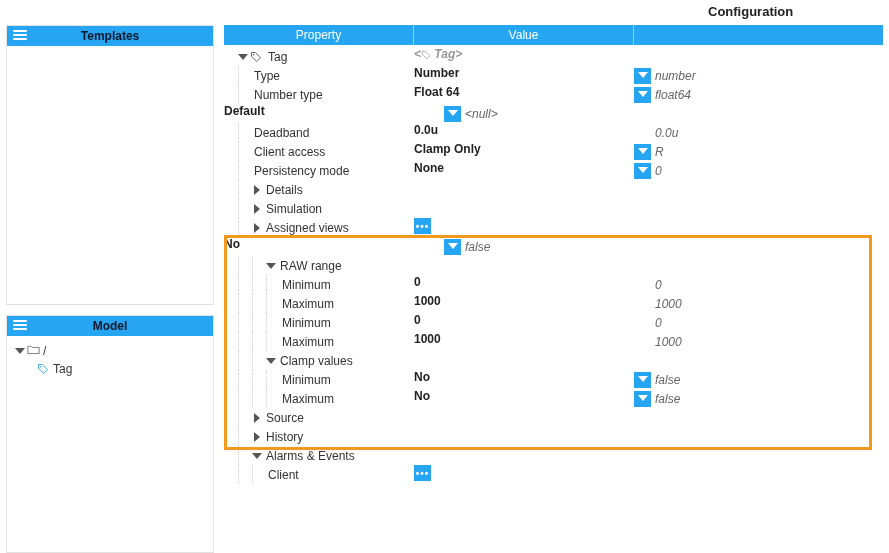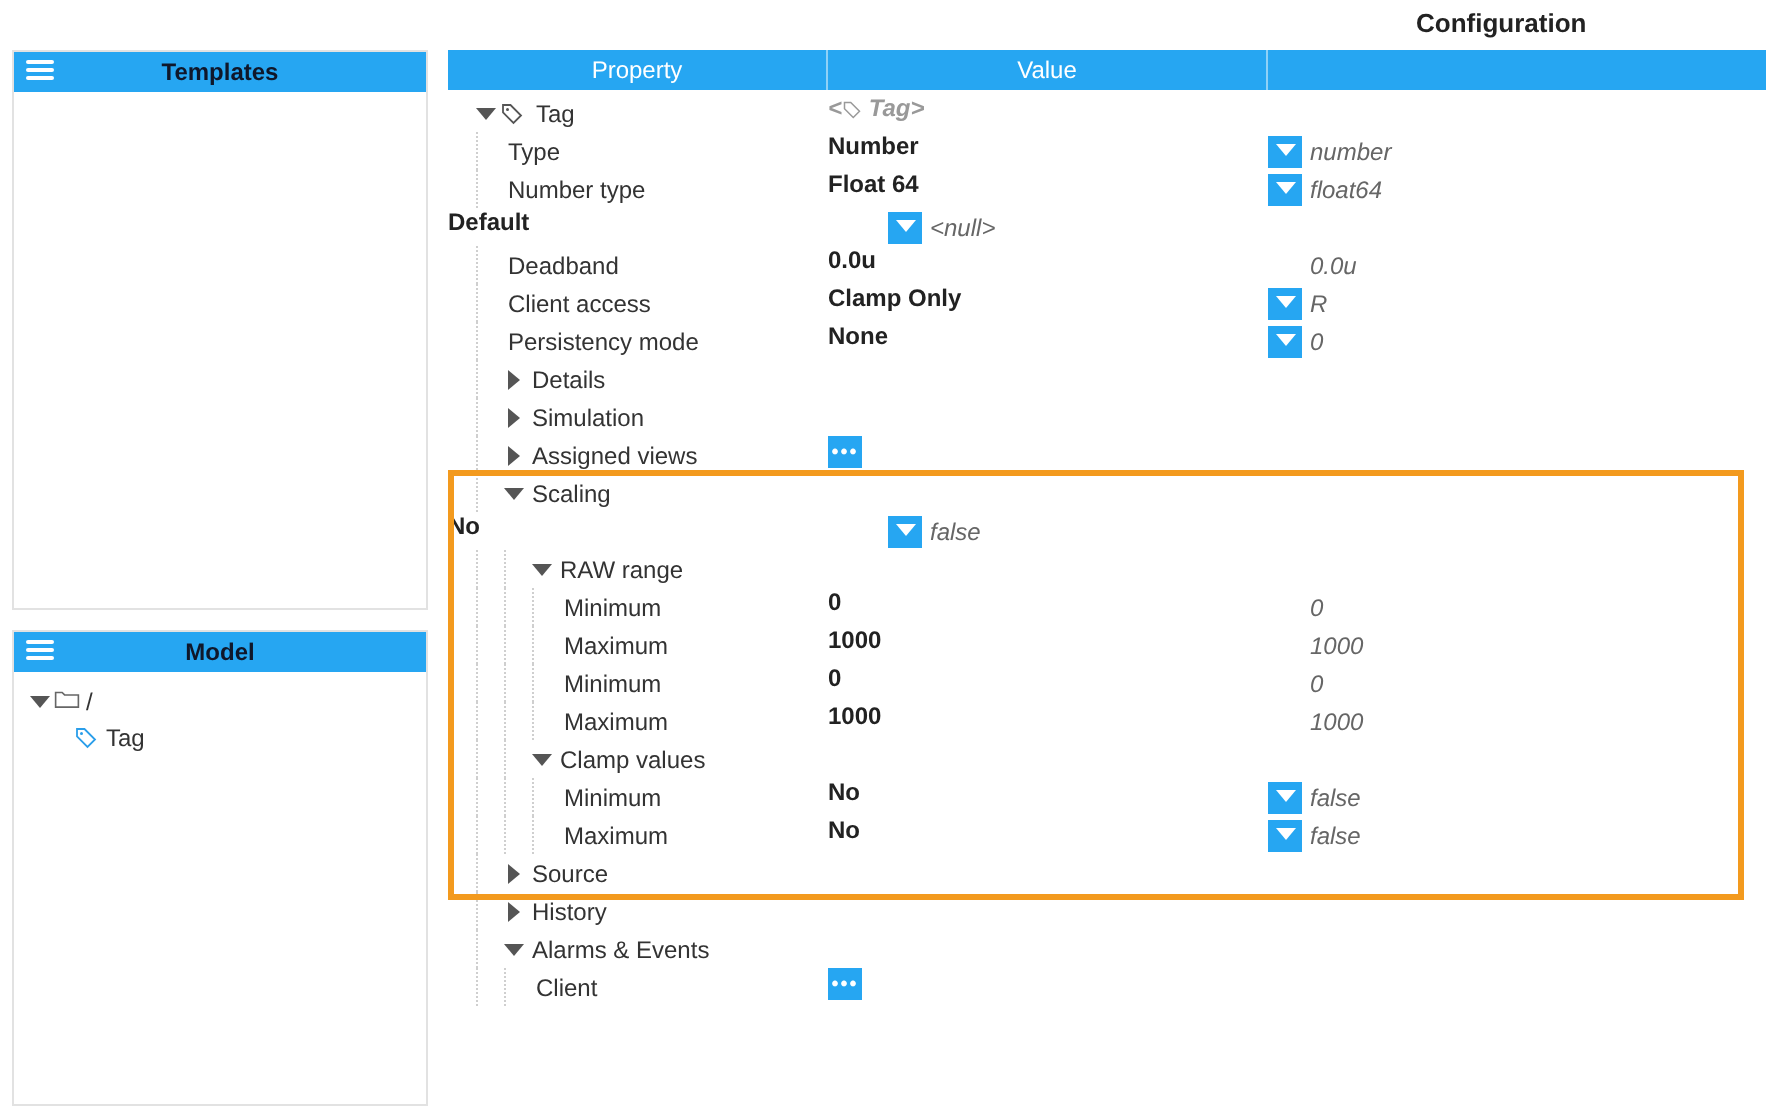--- a/index.html
+++ b/index.html
@@ -297,30 +297,20 @@
               <span class="indent"></span>
               <span class="caret closed"></span>
               <span class="label">Assigned views</span>
             </div>
           <div class="cell-val">
               <span class="more-btn">•••</span>
             </div>
           <div class="cell-ext"></div>
         </div>
 
-        <div class="row">
-          <div class="cell-prop">
-              <span class="indent first"></span>
-              <span class="indent"></span>
-              <span class="caret open"></span>
-              <span class="label">Scaling</span>
-            </div>
-          <div class="cell-val"></div>
-            <div class="cell-ext"></div>
-        </div>
 
         <div class="row">
           <div class="cell-val">
               <span class="value">No</span>
             </div>
           <div class="cell-ext">
               <span class="dd-btn">
                 <svg viewBox="0 0 10 8">
                   <path fill="#fff" d="M0 0h10L5 6z"></path>
                 </svg>

